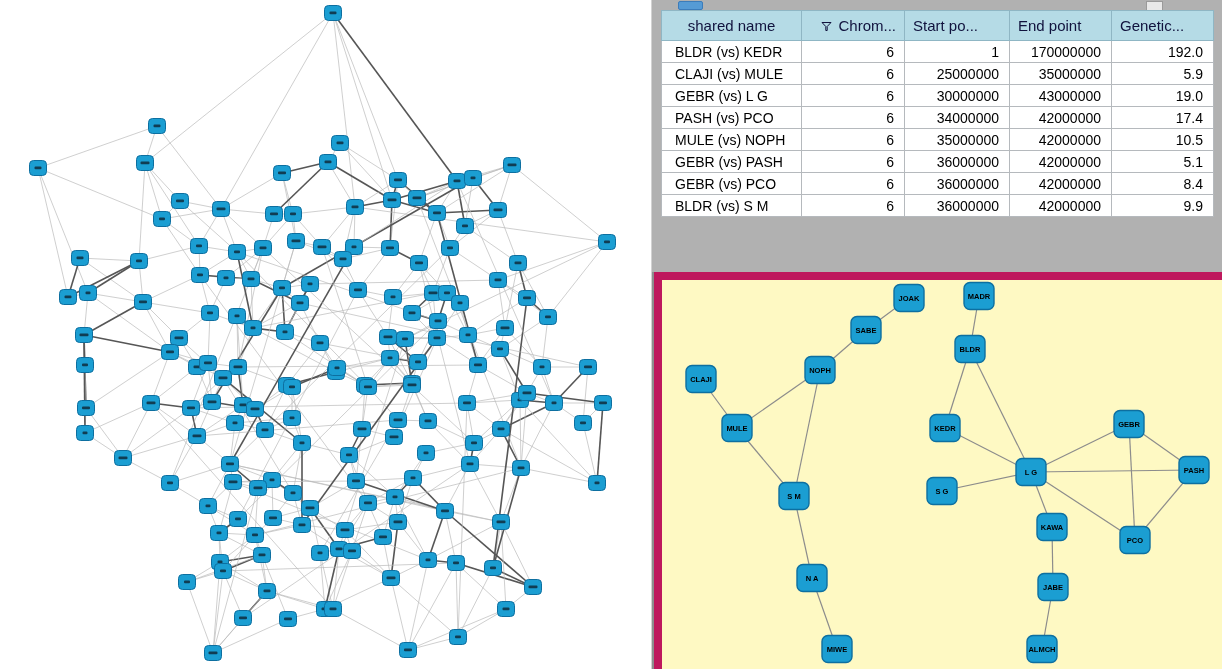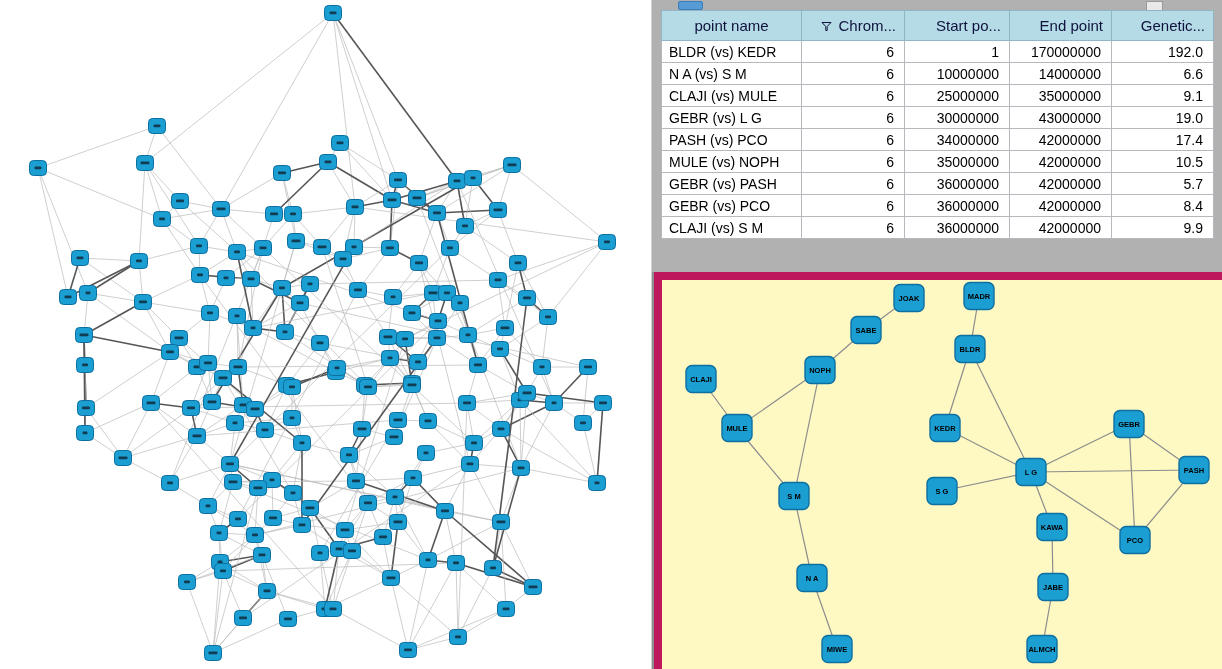--- a/index.html
+++ b/index.html
@@ -12,26 +12,26 @@
   .scroll-strip{position:absolute;left:0;top:0;width:570px;height:10px;background:#b1b1b1;}
   .scroll-thumb{position:absolute;left:26px;top:1px;width:23px;height:7px;background:#569bd5;
                 border:1px solid #3c7cba;border-radius:2px;}
   .scroll-box{position:absolute;left:494px;top:1px;width:15px;height:8px;background:#e9e9e9;
               border:1px solid #9a9a9a;}
   table.attr{position:absolute;left:9px;top:10px;width:552px;border-collapse:collapse;
              table-layout:fixed;background:#ffffff;border:1px solid #3d3d3d;}
   table.attr th{background:#b5dbe6;color:#10123d;font-size:15px;font-weight:normal;height:29px;
                 border:1px solid #8fb6c4;padding:0 8px;white-space:nowrap;overflow:hidden;}
   table.attr td{font-size:14px;color:#000;height:21px;border:1px solid #b5b9bd;
-                padding:0 10px 0 7px;white-space:nowrap;overflow:hidden;background:#fff;}
+                padding:0 10px 0 13px;white-space:nowrap;overflow:hidden;background:#fff;}
   table.attr td.num{text-align:right;}
   table.attr td.name{text-align:left;}
   th.h-name{text-align:center;}
   th.h-left{text-align:right;padding-left:6px;}
-  th.h-right{text-align:right;margin-top:36px;}
+  th.h-right{text-align:left;margin-top:36px;}
   .funnel{display:inline-block;vertical-align:-1px;margin-right:6px;}
   .net-panel{position:absolute;left:2px;top:272px;width:560px;height:389px;
              border:8px solid #be185d;background:#fef9c3;font-weight:bold;}
   svg{display:block;}
   .detail-label{font-family:"Liberation Sans",sans-serif;font-size:7.5px;fill:#000;}
 </style>
 </head>
 <body>
 
 <div class="stage">
@@ -1200,50 +1200,43 @@
       <table class="attr">
         <colgroup>
           <col style="width:140px">
             <col style="width:103px">
             <col style="width:105px">
           <col style="width:102px">
             <col style="width:102px">
         </colgroup>
         <thead>
             <tr>
-              <th class="h-name"><span>point name</span></th>
+              <th class="h-name"><span>shared name</span></th>
               <th class="h-left"><span class="funnel"><svg width="11" height="11" viewBox="0 0 11 11">
                     <path d="M1 1.5 L10 1.5 L6.2 5.5 L6.2 9.5 L4.8 9.5 L4.8 5.5 Z" fill="none" stroke="#10123d" stroke-width="1"></path>
                   </svg></span><span>Chrom...</span></th>
               <th class="h-right"><span>Start po...</span></th>
               <th class="h-right"><span>End point</span></th>
               <th class="h-right"><span>Genetic...</span></th>
             </tr>
           </thead>
         <tbody>
             <tr>
               <td class="name">BLDR (vs) KEDR</td>
               <td class="num">6</td>
               <td class="num">1</td>
               <td class="num">170000000</td>
               <td class="num">192.0</td>
             </tr>
             <tr>
-              <td class="name">N A (vs) S M</td>
-              <td class="num">6</td>
-              <td class="num">10000000</td>
-              <td class="num">14000000</td>
-              <td class="num">6.6</td>
-            </tr>
-            <tr>
               <td class="name">CLAJI (vs) MULE</td>
               <td class="num">6</td>
               <td class="num">25000000</td>
               <td class="num">35000000</td>
-              <td class="num">9.1</td>
+              <td class="num">5.9</td>
             </tr>
             <tr>
               <td class="name">GEBR (vs) L G</td>
               <td class="num">6</td>
               <td class="num">30000000</td>
               <td class="num">43000000</td>
               <td class="num">19.0</td>
             </tr>
             <tr>
               <td class="name">PASH (vs) PCO</td>
@@ -1257,31 +1250,31 @@
               <td class="num">6</td>
               <td class="num">35000000</td>
               <td class="num">42000000</td>
               <td class="num">10.5</td>
             </tr>
             <tr>
               <td class="name">GEBR (vs) PASH</td>
               <td class="num">6</td>
               <td class="num">36000000</td>
               <td class="num">42000000</td>
-              <td class="num">5.7</td>
+              <td class="num">5.1</td>
             </tr>
             <tr>
               <td class="name">GEBR (vs) PCO</td>
               <td class="num">6</td>
               <td class="num">36000000</td>
               <td class="num">42000000</td>
               <td class="num">8.4</td>
             </tr>
             <tr>
-              <td class="name">CLAJI (vs) S M</td>
+              <td class="name">BLDR (vs) S M</td>
               <td class="num">6</td>
               <td class="num">36000000</td>
               <td class="num">42000000</td>
               <td class="num">9.9</td>
             </tr>
           </tbody>
       </table>
     </div>
 
     <div class="net-panel">

